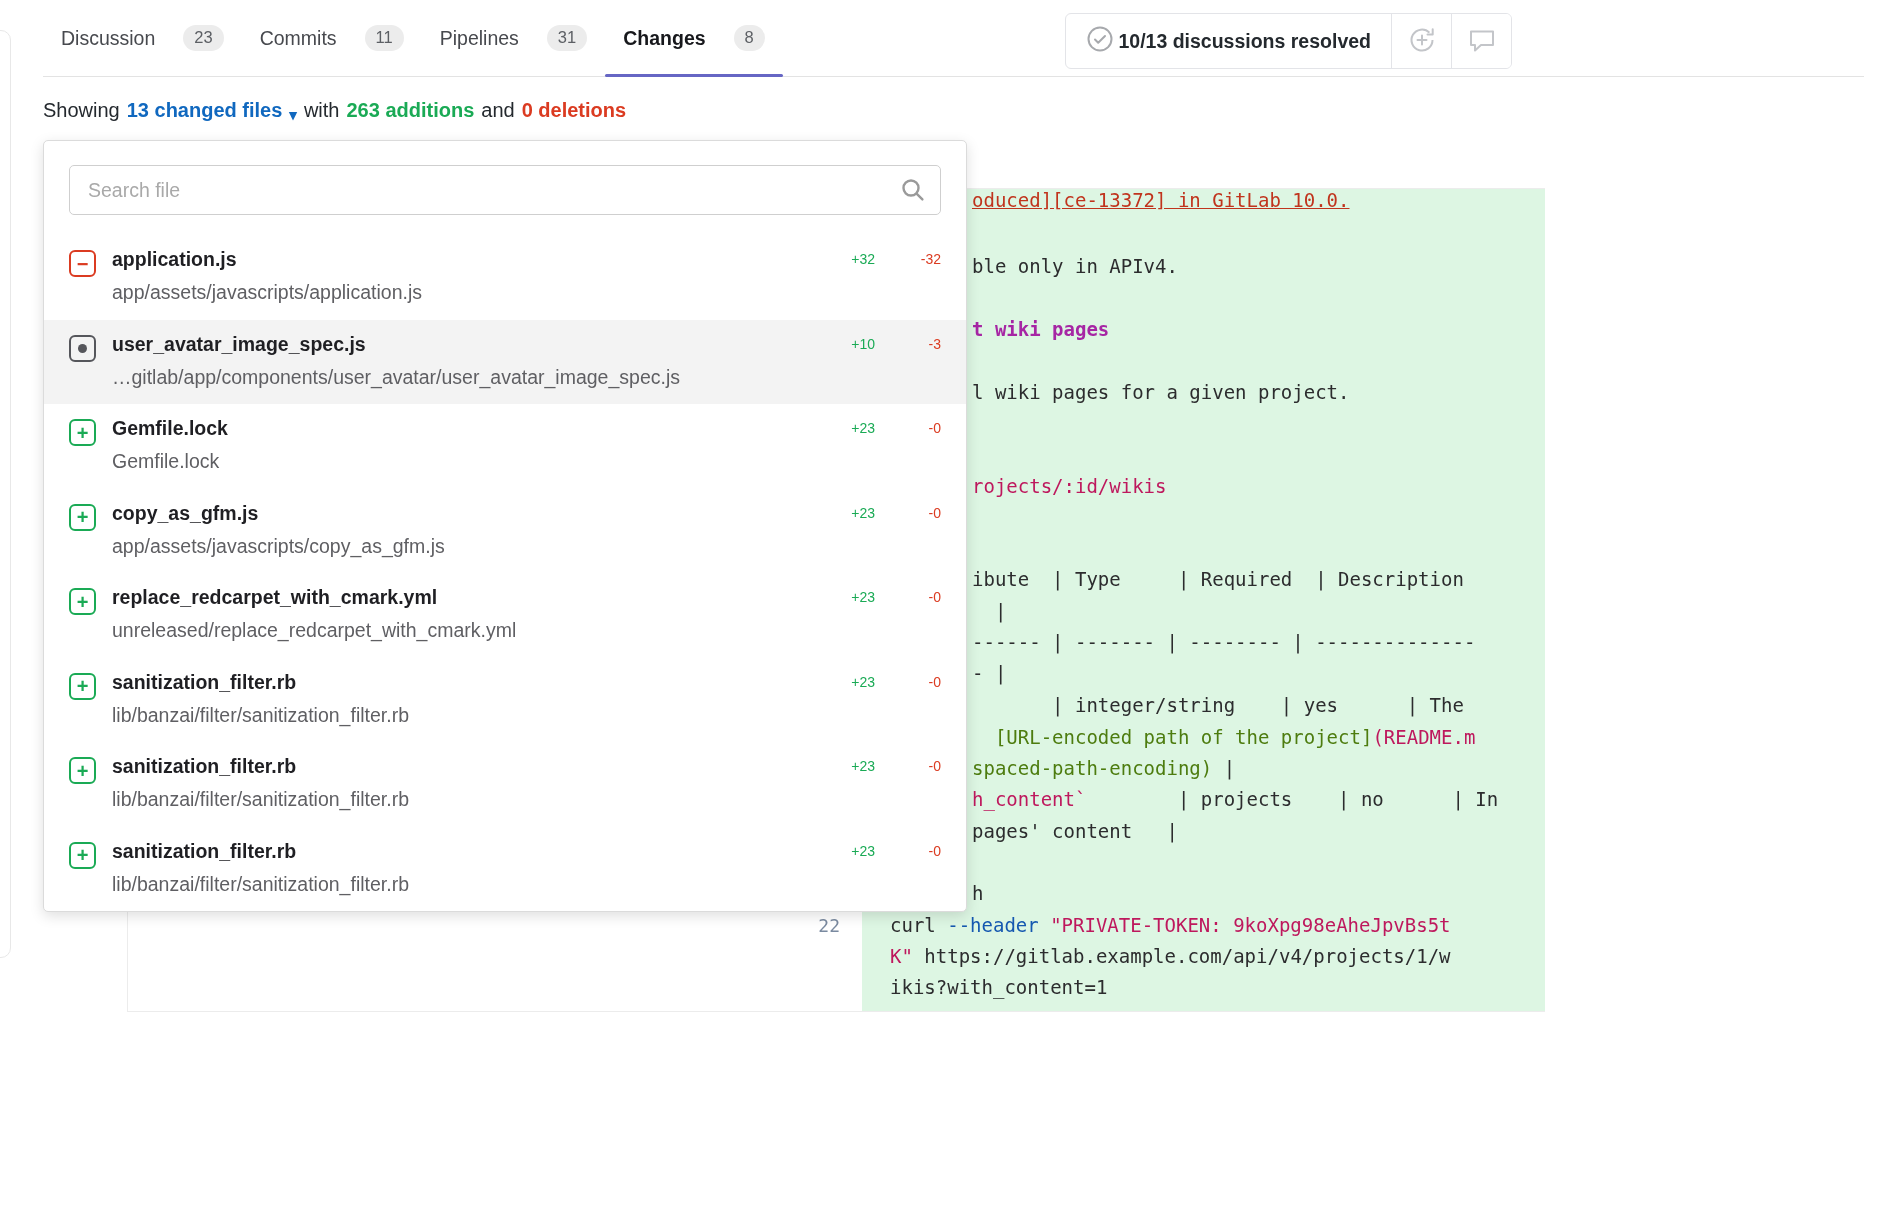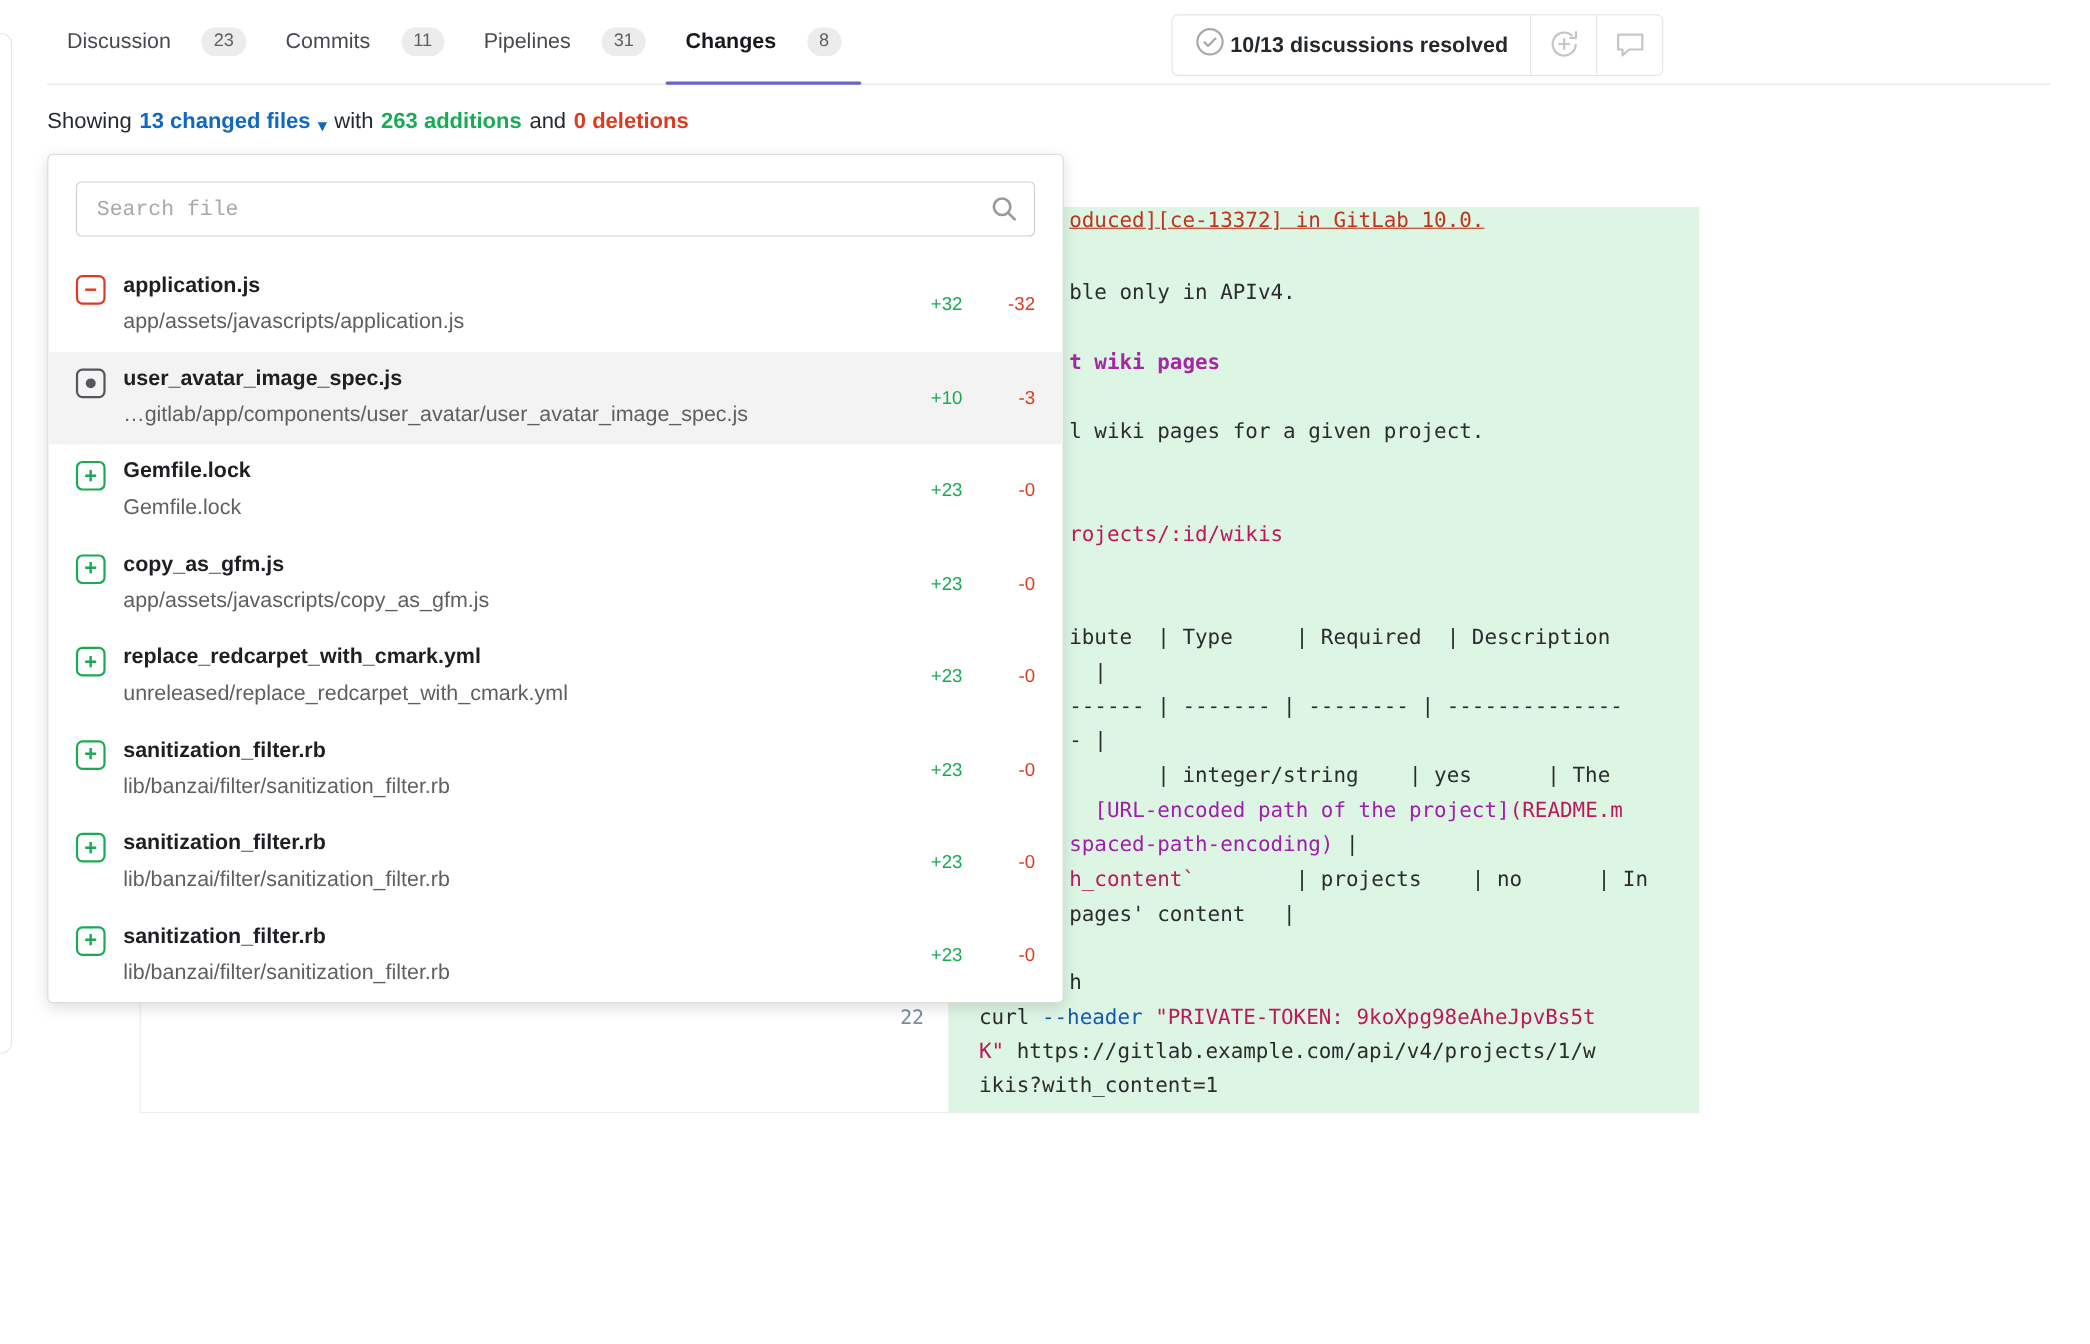--- a/index.html
+++ b/index.html
@@ -26,21 +26,21 @@
     background:#ddf6e3;overflow:hidden;
   }
   .dl{
     position:absolute;white-space:pre;
     font-family:"DejaVu Sans Mono","Liberation Mono",monospace;
     font-size:19px;line-height:31.5px;color:#2c2c2e;
   }
   .dl .t{color:#2c2c2e;}
   .dl .r{color:#be185d;}
   .dl .p{color:#a626a4;font-weight:bold;}
-  .dl .c{color:#a21caf;}
+  .dl .c{color:#4d7c0f;}
   .dl .b{color:#1558b0;}
   .dl .u{color:#c0341d;text-decoration:underline;}
   .gutter-num{
     position:absolute;left:678px;top:726px;width:34px;text-align:right;
     font-family:"DejaVu Sans Mono","Liberation Mono",monospace;
     font-size:18px;color:#7a8aa0;cursor:pointer;
   }
 
   
   .tabbar{
@@ -92,21 +92,21 @@
     position:absolute;left:43px;top:140px;width:924px;height:772px;
     background:#fff;border:1px solid #dbdbdb;border-radius:5px;
     box-shadow:0 4px 14px rgba(0,0,0,.13);box-sizing:border-box;
     overflow:hidden;z-index:10;
   }
   .search-wrap{position:relative;margin:24px 25px 20px;}
   .search-input{
     width:100%;height:50px;box-sizing:border-box;
     border:1px solid #cfcfcf;border-radius:5px;outline:none;
     font-size:19.5px;padding:0 28px 0 18px;color:#333;
-    font-family:Liberation Mono, monospace;
+    font-family:Liberation Sans, sans-serif;
   }
   .search-input::placeholder{color:#a9a9a9;}
   .search-icon{position:absolute;right:15px;top:12px;}
 
   .file-list{list-style:none;margin:0;padding:0;}
   .file-row{
     height:84.5px;box-sizing:border-box;padding:13px 25px 0 25px;
     display:flex;align-items:flex-start;gap:16px;cursor:pointer;
   }
   .file-row.selected{background:#f3f3f3;}
@@ -115,21 +115,21 @@
     display:flex;align-items:center;justify-content:center;
     font-size:20px;font-weight:bold;margin-top:2px;flex:none;line-height:1;
   }
   .ficon.minus{border-color:#db3b21;color:#db3b21;}
   .ficon.plus{border-color:#1aaa55;color:#1aaa55;}
   .ficon.dot{border-color:#55565b;color:#55565b;}
   .ficon.dot i{width:9px;height:9px;border-radius:50%;background:#55565b;display:block;}
   .fmeta{flex:1;min-width:0;}
   .fname{font-size:19.5px;font-weight:bold;color:#1f1f23;line-height:1.2;}
   .fpath{font-size:19.5px;color:#5f5f63;margin-top:10px;white-space:nowrap;overflow:hidden;}
-  .fcounts{display:flex;gap:22px;font-size:17px;margin-top:19px;flex:none;}
+  .fcounts{display:flex;gap:22px;font-size:14px;margin-top:3px;flex:none;}
   .cadd{color:#1aaa55;min-width:48px;text-align:right;}
   .cdel{color:#db3b21;min-width:44px;text-align:right;}
 </style>
 </head>
 <body>
 
 <div class="left-artifact"></div>
 
 <div class="diff-table">
   <div class="diff-added">

